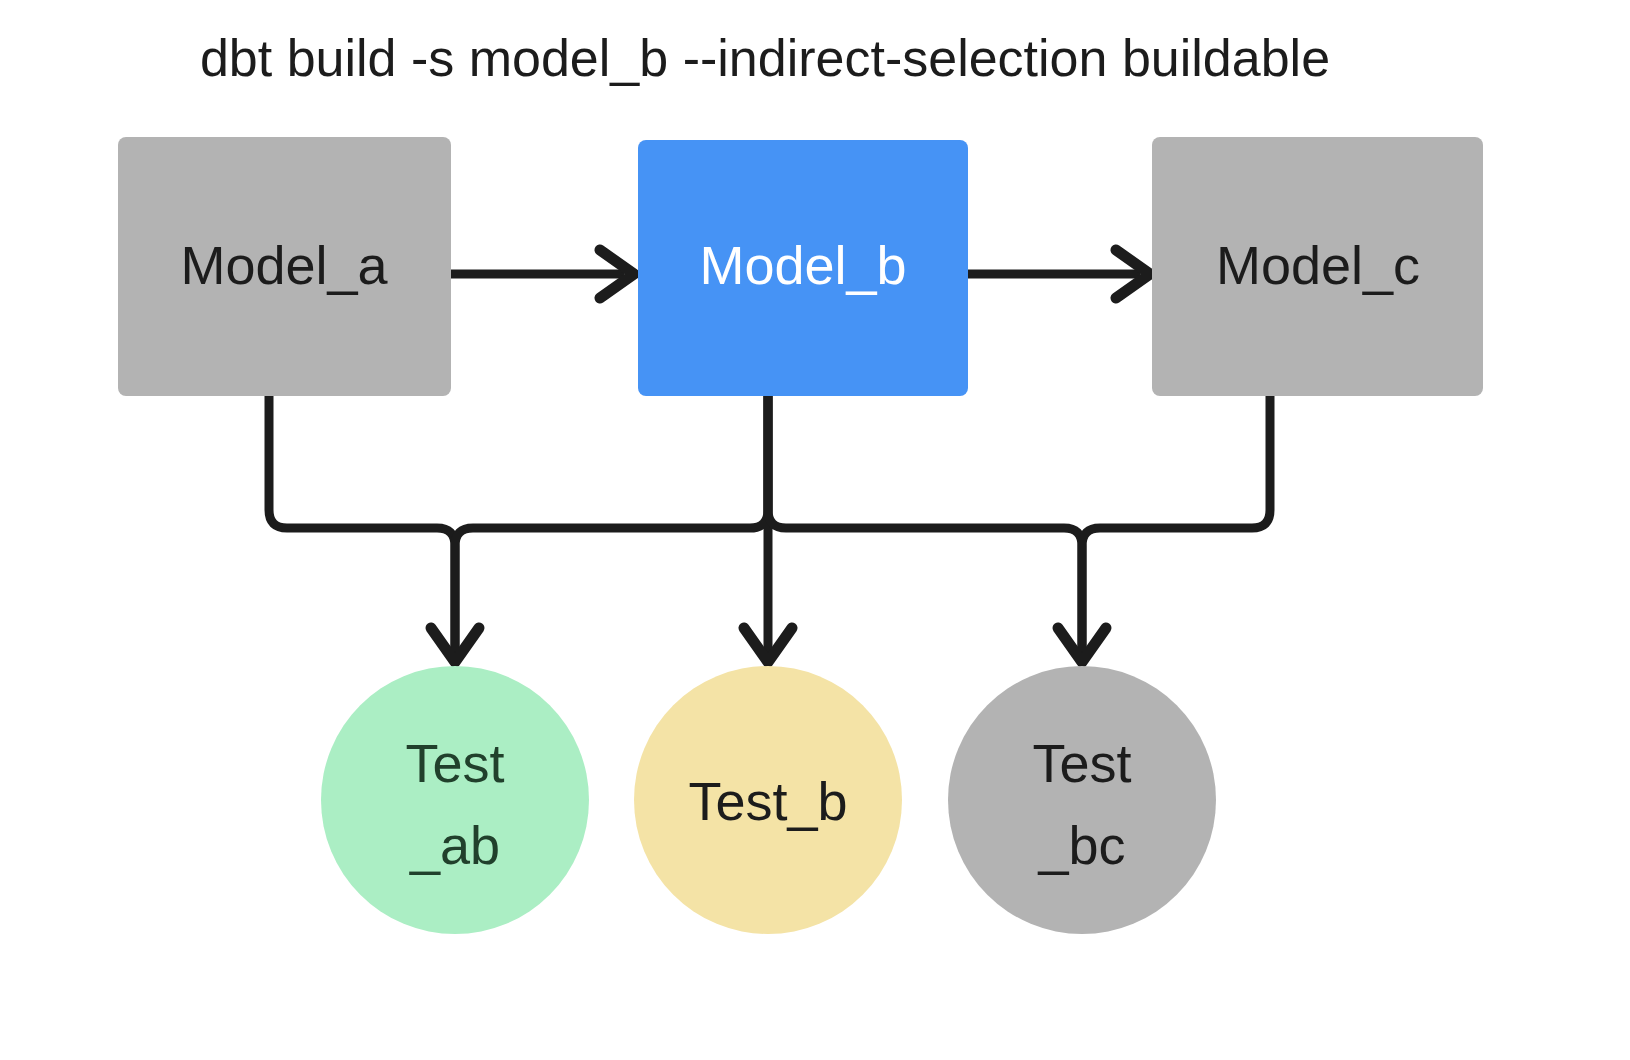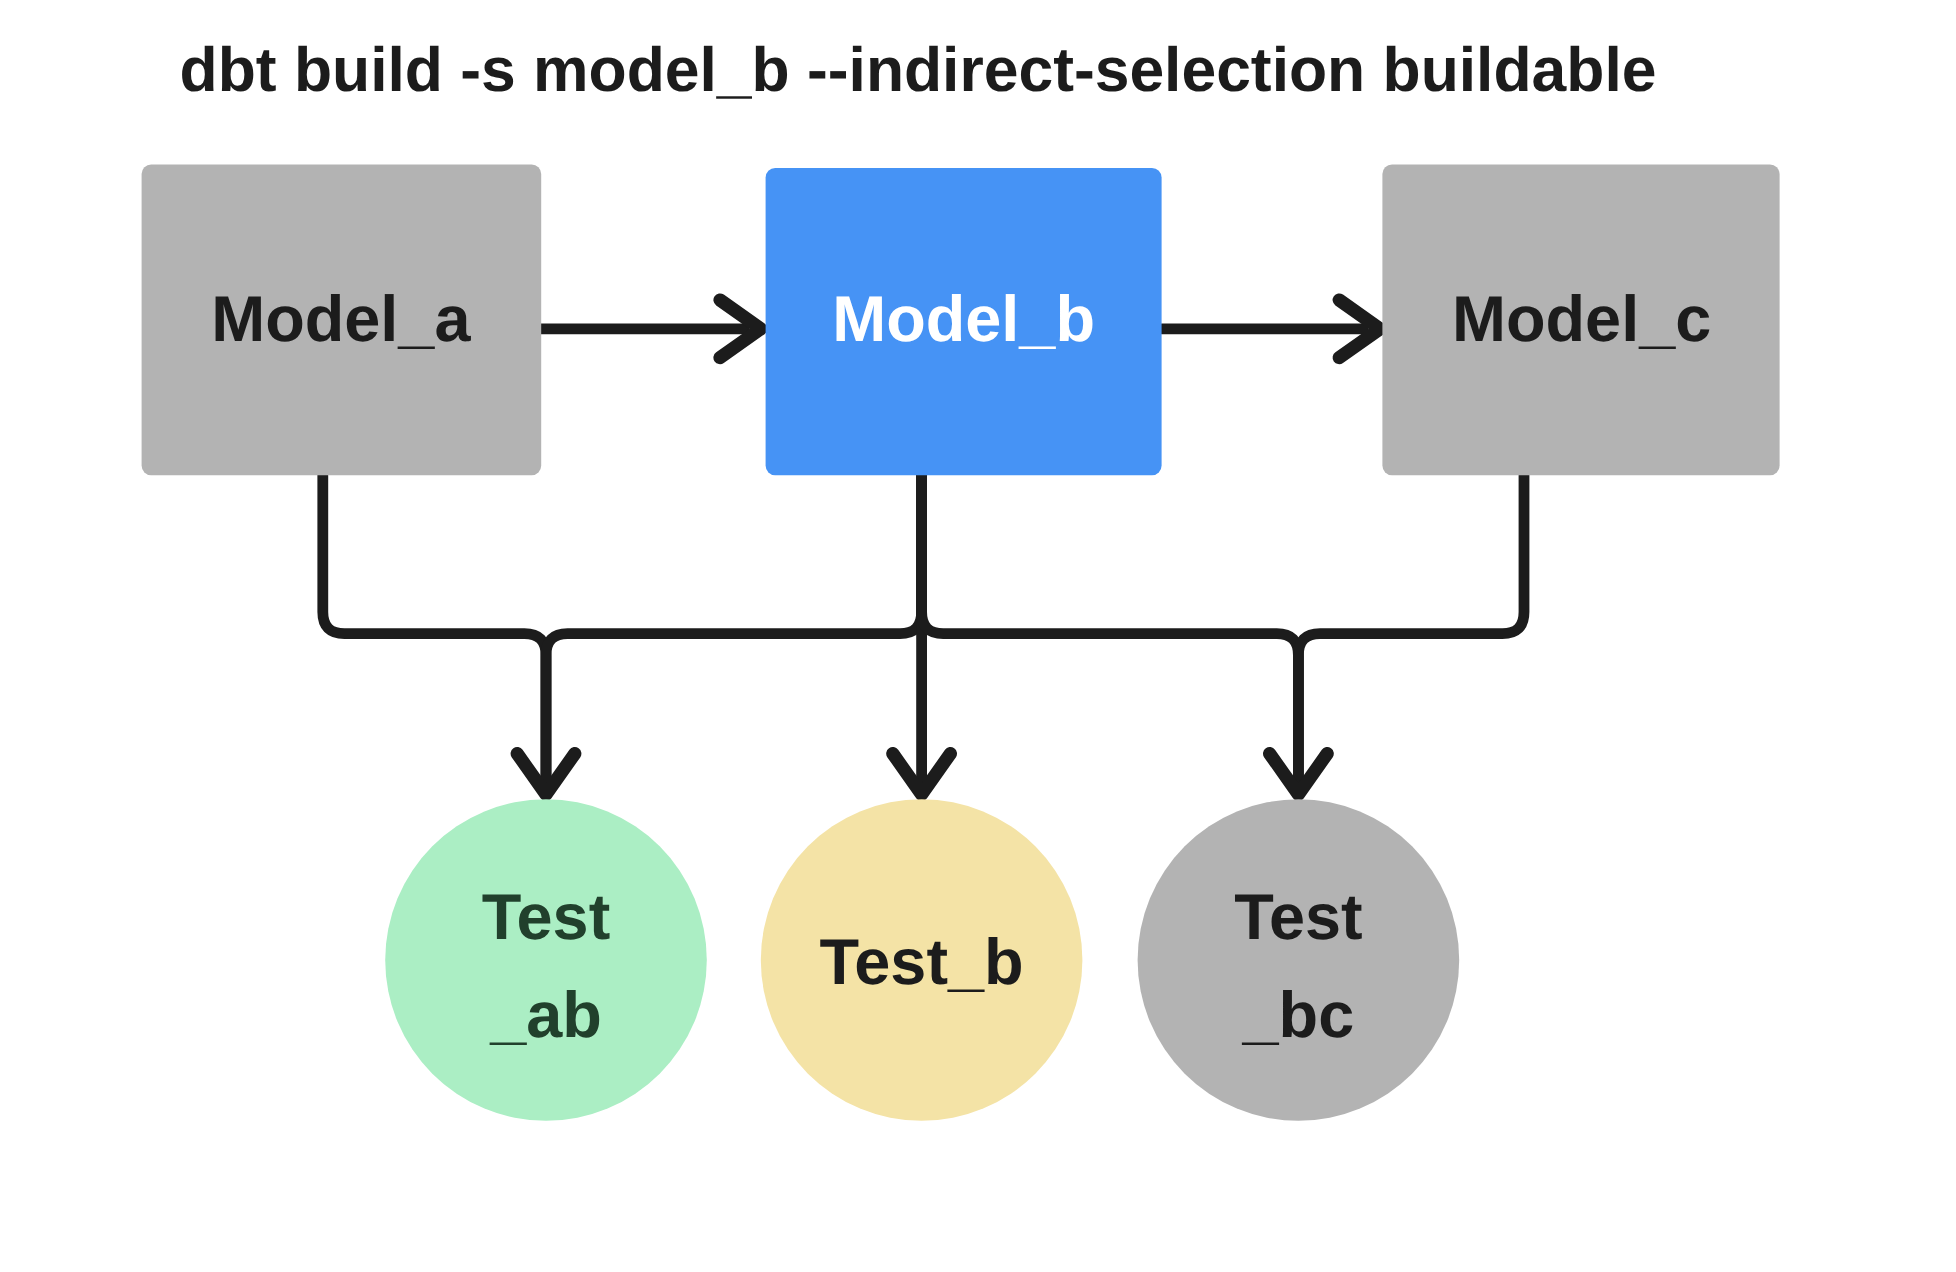--- a/index.html
+++ b/index.html
@@ -9,21 +9,20 @@
   }
   body {
     font-family: "Liberation Sans", sans-serif;
   }
   #canvas {
     position: relative;
     width: 1630px;
     height: 1060px;
     background: #ffffff;
     overflow: hidden;
-    font-weight: bold;
   }
   #diagram-svg {
     position: absolute;
     left: 0;
     top: 0;
     width: 1630px;
     height: 1060px;
   }
   .node-label {
     font-family: "Liberation Sans", sans-serif;

